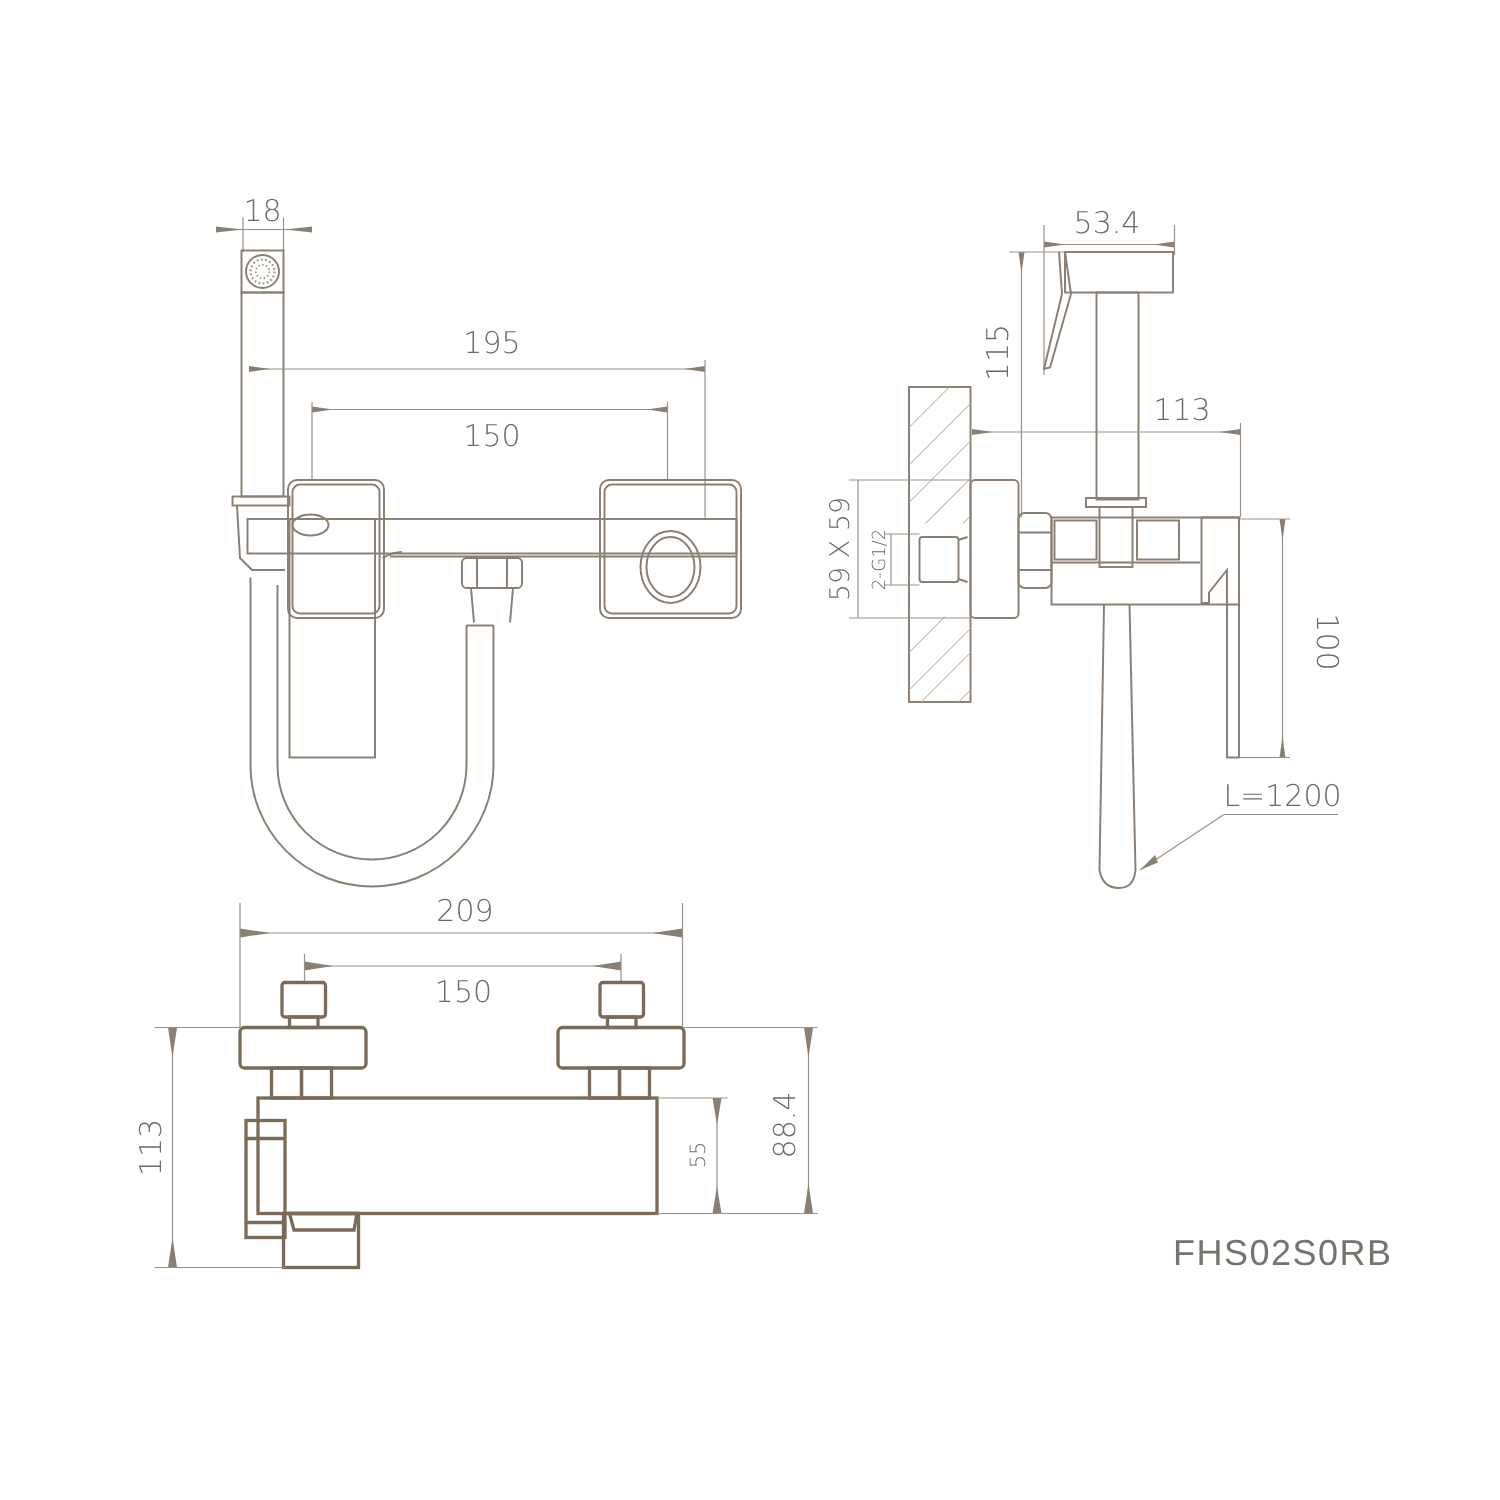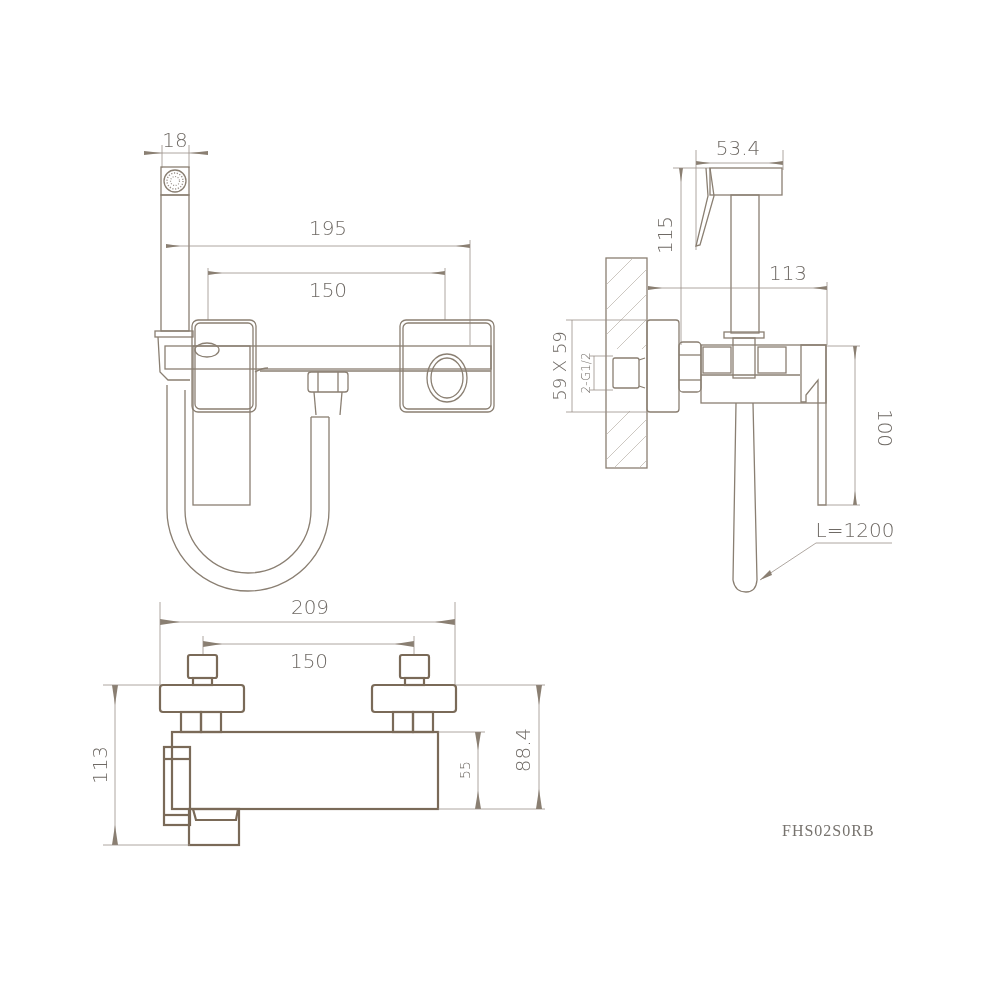--- a/index.html
+++ b/index.html
@@ -4,21 +4,21 @@
   <style>
     html, body { margin: 0; padding: 0; background: #ffffff; }
     body { width: 1000px; height: 1000px; position: relative; overflow: hidden; font-family: "DejaVu Sans", sans-serif; }
     svg { position: absolute; left: 0; top: 0; }
     .ln { fill: none; stroke: #8a7f72; stroke-width: 1.3; }
     .lnb { fill: none; stroke: #7a6a58; stroke-width: 2.2; }
     .dim { fill: none; stroke: #9a9189; stroke-width: 0.8; }
     .hatch { fill: none; stroke: #b7b0a8; stroke-width: 0.7; }
     .txt { fill: #6f6a65; font-family: "DejaVu Sans", sans-serif; font-weight: 300; }
     .arrow { fill: #8a7f72; }
-    .model { position: absolute; left: 782px; top: 822px; font-size: 16px; color: #77736e; letter-spacing: 1px; font-family: Liberation Serif, serif; }
+    .model { position: absolute; left: 782px; top: 822px; font-size: 24px; color: #77736e; letter-spacing: 1px; font-family: Liberation Sans, sans-serif; }
   </style>
 </head>
 <body>
 
 <svg width="1000" height="1000" viewBox="0 0 1000 1000" xmlns="http://www.w3.org/2000/svg">
   <defs>
     <marker id="ar" viewBox="0 0 10 10" refX="9" refY="5" markerWidth="7" markerHeight="7" orient="auto-start-reverse">
       <path d="M0,2 L10,5 L0,8 z" fill="#8a7f72"></path>
     </marker>
   </defs>

